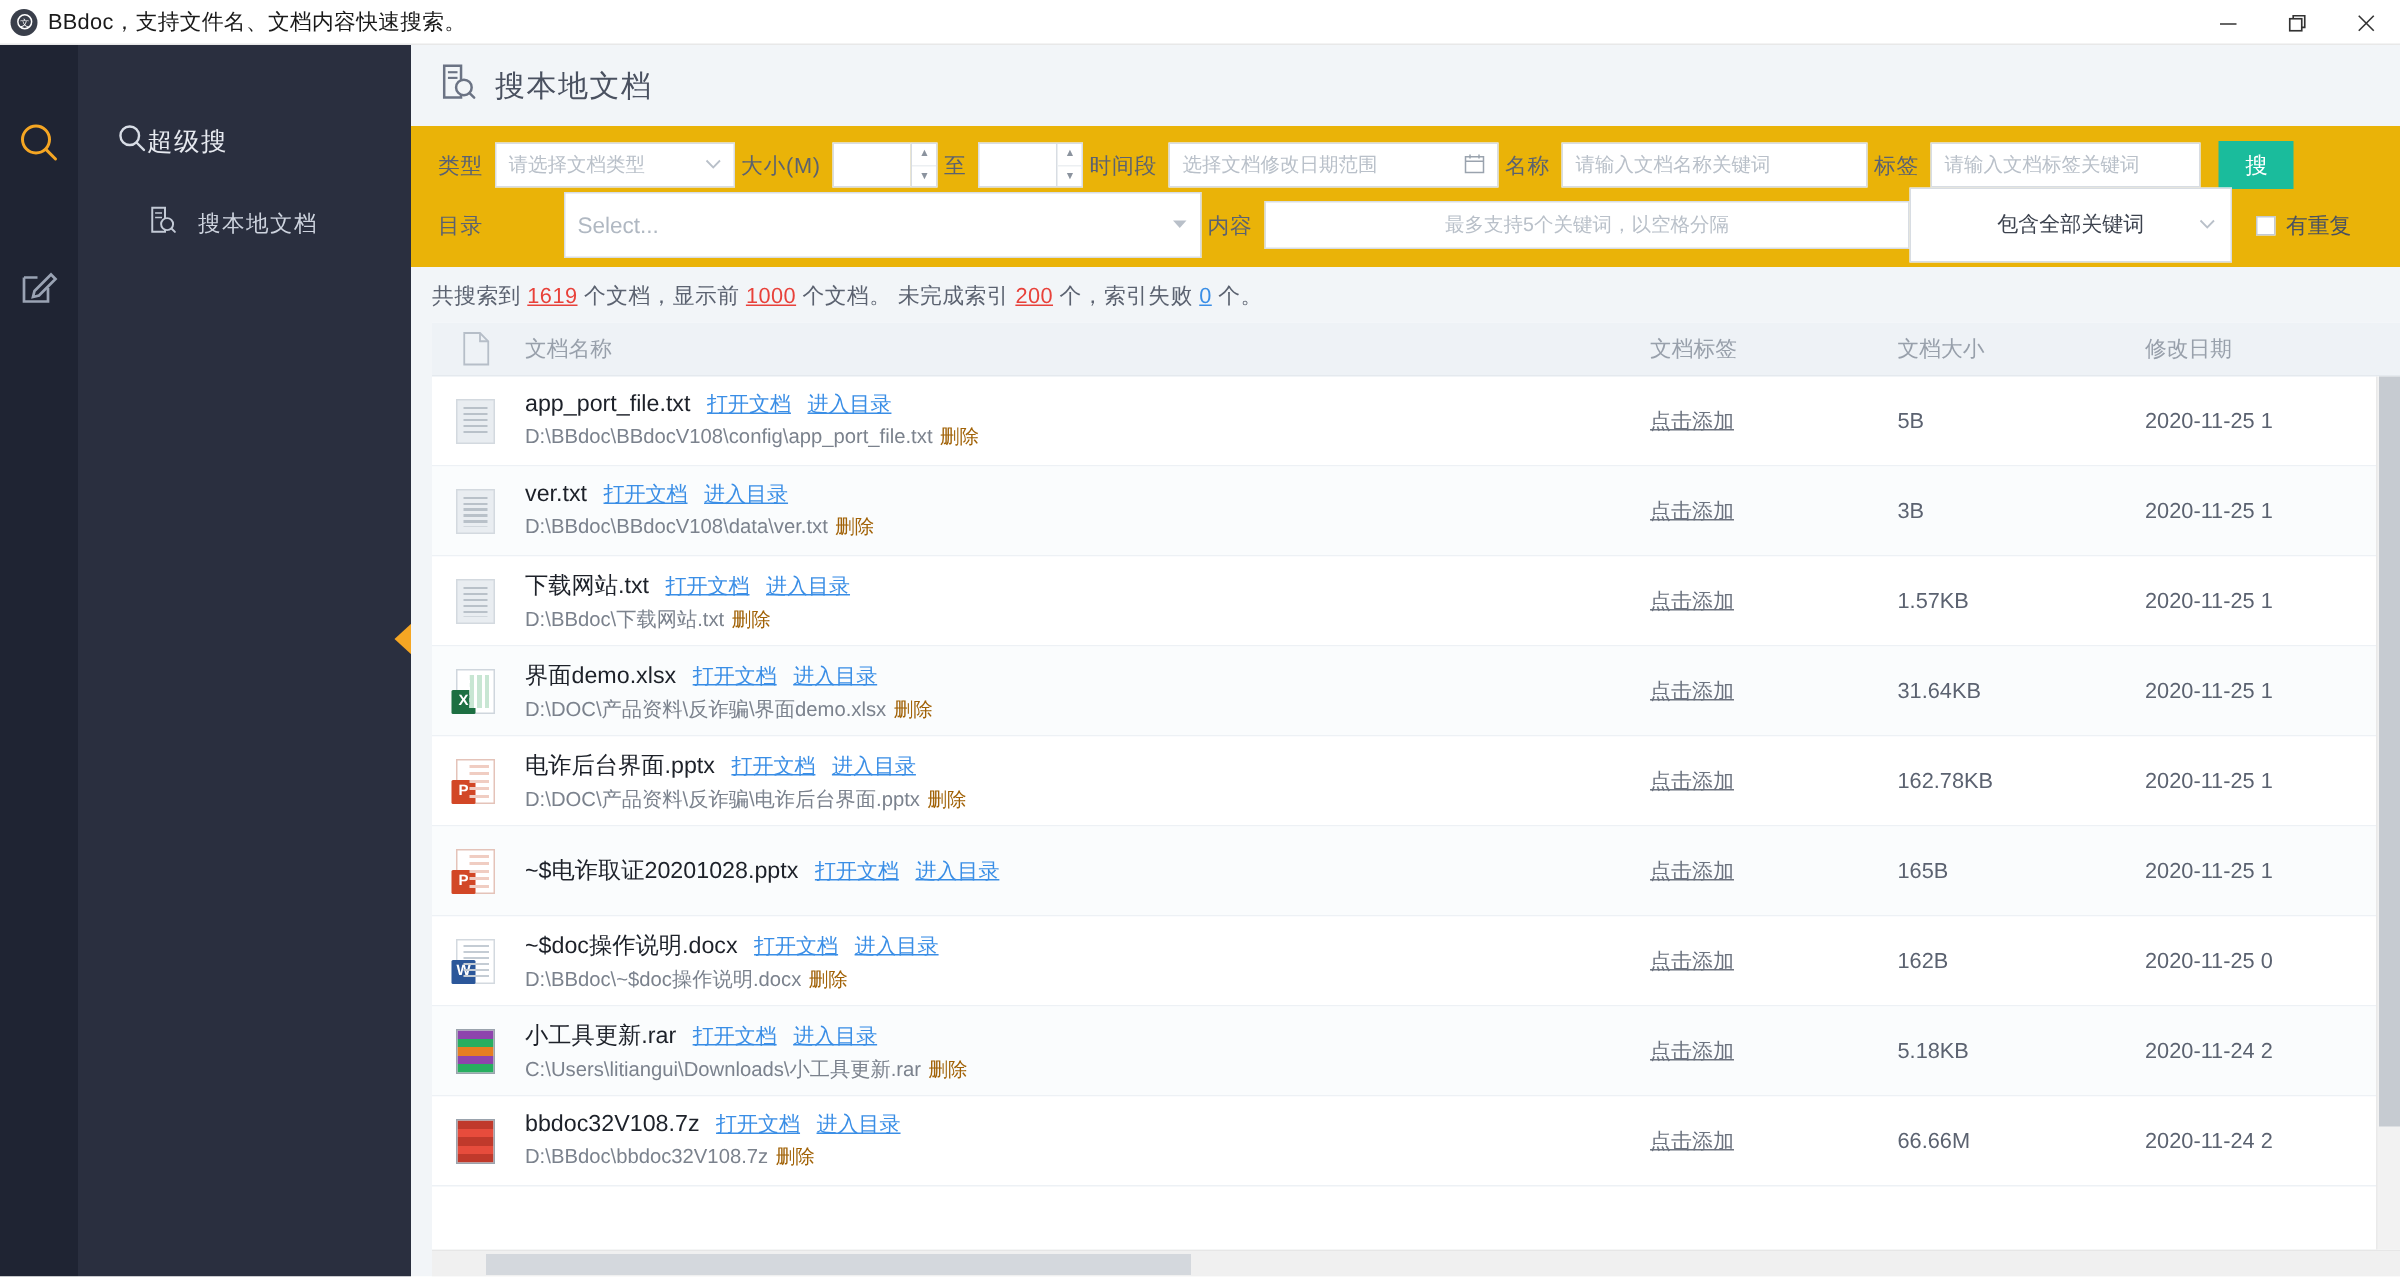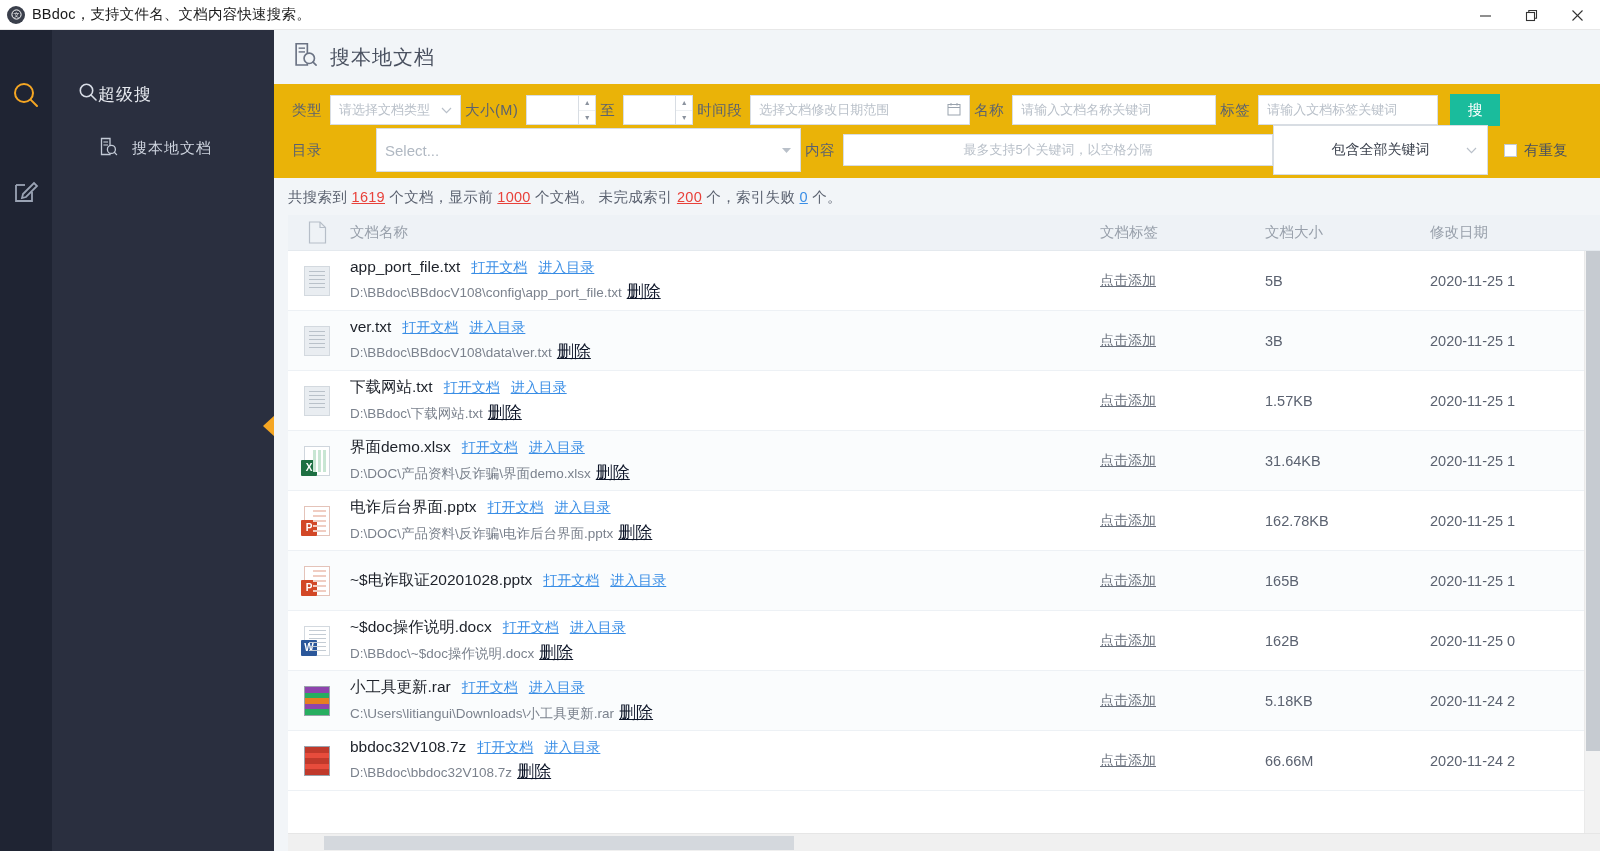--- a/index.html
+++ b/index.html
@@ -83,21 +83,21 @@
   .flabel { font-size: 14.5px; color: #5b6270; padding: 0 8px 0 4px; white-space: nowrap; letter-spacing: .5px; }
   .fld {
     height: 30px; background: #fff; border: 1px solid #d8dde3;
     display: flex; align-items: center; padding: 0 8px;
     font-size: 13px; color: #303540;
   }
   .fld .ph { color: #b9c0c9; font-size: 13px; white-space: nowrap; overflow: hidden; }
   .caret {
     margin-left: auto; color: #b9c0c9; font-size: 11px; padding-left: 8px;
   }
-  .sel-type { width: 131px; }
+  .sel-type { width: 160px; }
   .num { width: 52px; border-right: none; }
   .spin {
     width: 18px; height: 30px; border: 1px solid #d8dde3;
     display: flex; flex-direction: column; background: #fff;
   }
   .spin i { flex: 1; display: flex; align-items: center; justify-content: center; font-size: 7px; color: #8b939e; font-style: normal; }
   .spin i:first-child { border-bottom: 1px solid #eceff2; }
   .date { width: 220px; justify-content: space-between; }
   .name-in { width: 204px; }
   .tag-in { width: 180px; }
@@ -144,21 +144,21 @@
     display: flex; align-items: center; height: 60px;
     border-bottom: 1px solid #edf1f5; background: #fff;
   }
   .trow:nth-child(even) { background: #fafcfd; }
   .trow .c-icon { align-self: stretch; align-items: center; }
   .fname-line { display: flex; align-items: baseline; gap: 11px; white-space: nowrap; }
   .fname { font-size: 15.5px; color: #1d2129; }
   .alink { font-size: 14px; color: #3a8ee6; text-decoration: underline; cursor: pointer; }
   .fpath-line { margin-top: 3px; white-space: nowrap; }
   .fpath { font-size: 13.5px; color: #7b828d; }
-  .dlink { font-size: 17px; color: #0f172a; text-decoration: underline; margin-left: 5px; cursor: pointer; }
+  .dlink { font-size: 13px; color: #a16207; margin-left: 5px; cursor: pointer; }
   .tag-add { font-size: 14px; color: #6c737f; text-decoration: underline; cursor: pointer; }
   .sizetxt { font-size: 14.5px; color: #5b6270; }
   .datetxt { font-size: 14.5px; color: #5b6270; white-space: nowrap; }
 
   
   .vscroll {
     position: absolute; right: 0; top: 36px; bottom: 0; width: 16px;
     background: #f2f2f2; border-left: 1px solid #eaeaea;
   }
   .vthumb { position: absolute; left: 1px; width: 14px; top: 0; height: 500px; background: #c6cbd1; }

